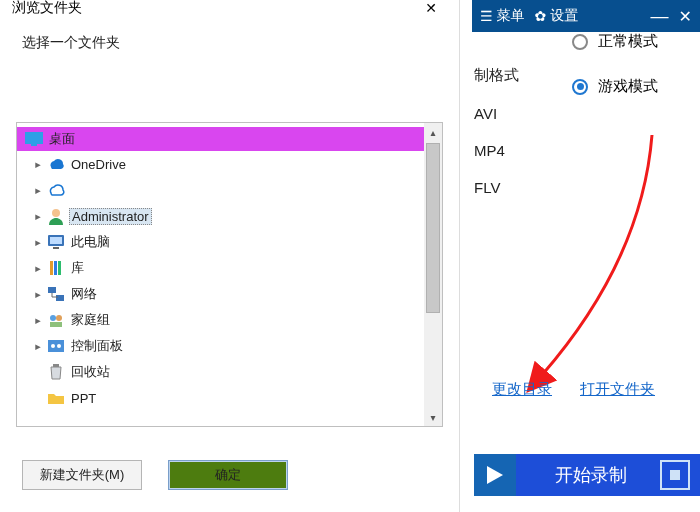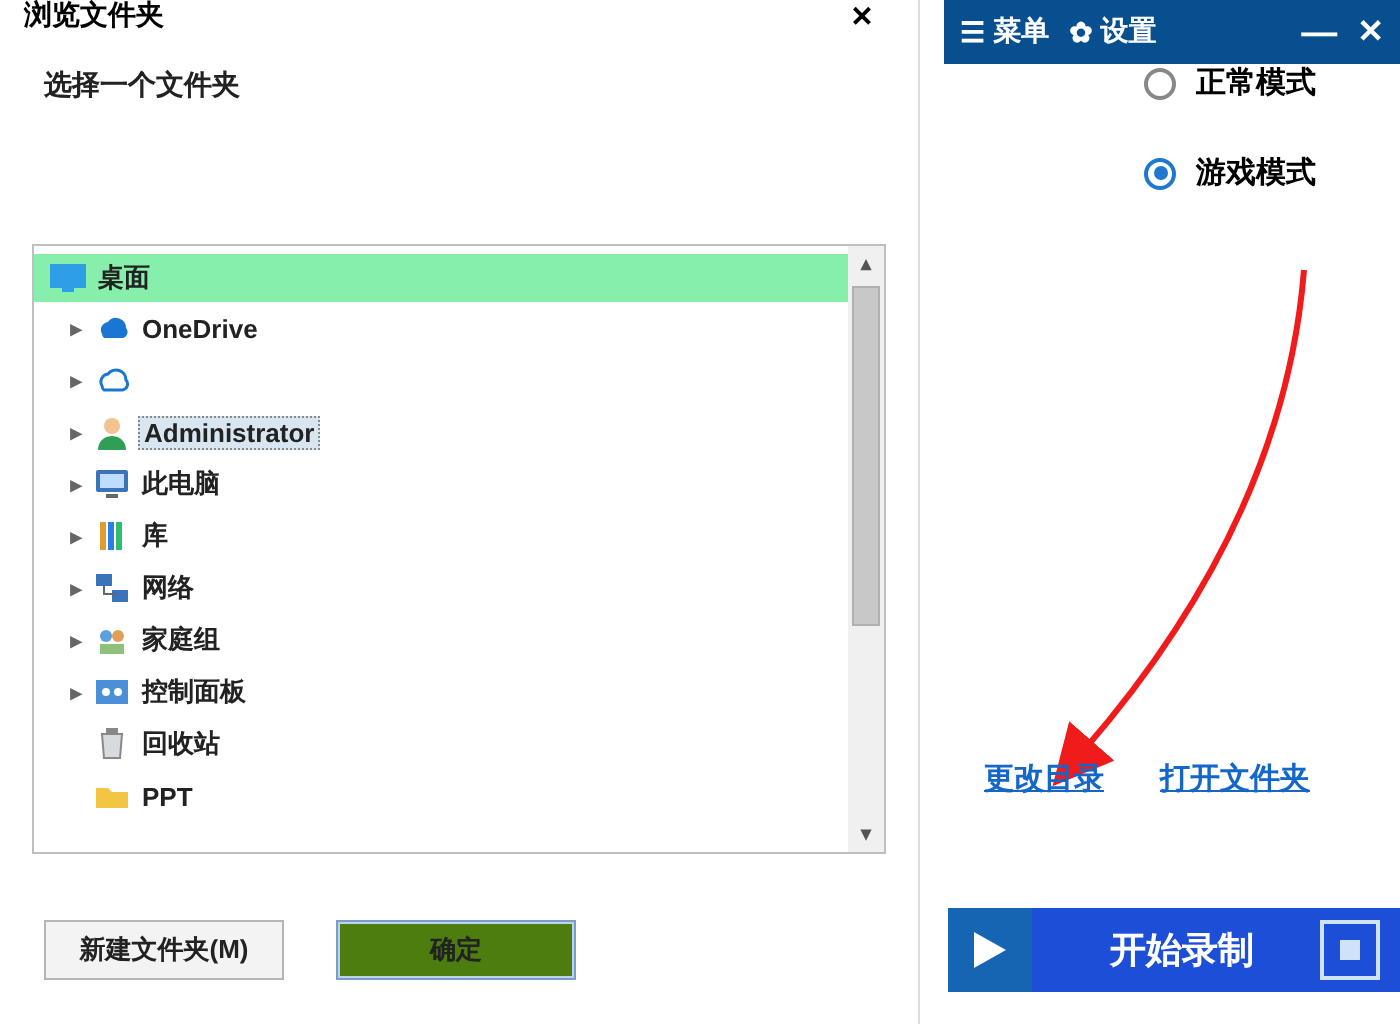--- a/index.html
+++ b/index.html
@@ -1,29 +1,29 @@
 <!DOCTYPE html>
 <html><head>
 <meta charset="utf-8">
 <style>
   * { box-sizing: border-box; margin: 0; padding: 0; }
   html, body { width: 700px; height: 512px; font-family: "Microsoft YaHei", sans-serif; font-size: 13px; overflow: hidden; background: #fff; }
-  .root { position: relative; width: 700px; height: 512px; font-weight: bold; }
+  .root { position: relative; width: 700px; height: 512px; }
 
   
   .dlg { position: absolute; left: 0; top: 0; width: 460px; height: 512px; background: #fff; border-right: 1px solid #ddd; }
   .dlg-titlebar { display: flex; align-items: center; justify-content: space-between; padding: 0 12px; height: 16px; font-size: 14px; }
   .dlg-close { width: 32px; height: 24px; display: flex; align-items: center; justify-content: center; font-size: 14px; }
   .dlg-sub { padding: 18px 22px 10px 22px; font-size: 14px; color: #222; }
   .tree-wrap { position: relative; margin: 60px 16px 0 16px; border: 1px solid #bfbfbf; height: 305px; background: #fff; }
   .tree-scroll { position: absolute; right: 0; top: 0; width: 18px; height: 100%; background: #f0f0f0; display: flex; flex-direction: column; align-items: center; }
   .scroll-btn { width: 100%; height: 18px; display: flex; align-items: center; justify-content: center; color: #555; font-size: 10px; }
   .scroll-thumb { width: 14px; height: 170px; margin-top: 2px; background: #c8c8c8; border: 1px solid #b0b0b0; }
   .tree-root { padding: 4px 0; }
-  .root-row { display: flex; align-items: center; height: 24px; padding-left: 6px; background: #86efac; }
+  .root-row { display: flex; align-items: center; height: 24px; padding-left: 6px; background: #d946ef; }
   .tree-row { display: flex; align-items: center; height: 26px; padding-left: 14px; }
   .tree-row.sel .label { background: #d8e6f2; border: 1px dotted #888; padding: 0 2px; }
   .expander { width: 14px; text-align: center; color: #666; font-size: 11px; }
   .node-icon { width: 18px; height: 18px; margin: 0 4px 0 2px; display: flex; align-items: center; justify-content: center; }
   .label { font-size: 13px; color: #222; padding: 1px 2px; }
   .dlg-buttons { position: absolute; left: 0; bottom: 0; width: 460px; padding: 12px 0px 22px 22px; display: flex; gap: 26px; }
   .btn { width: 120px; height: 30px; background: #f3f3f3; border: 1px solid #b5b5b5; display: flex; align-items: center; justify-content: center; font-size: 13px; color: #222; }
   .btn.primary { background:#4d7c0f; border:1px solid #7a9ec9; box-shadow:inset 0 0 0 1px #bcd3ee; }
 
   
@@ -198,20 +198,26 @@
       </span>
       <span class="tb-btn">
         <span>✿</span>
         <span>设置</span>
       </span>
       <span class="spacer"></span>
       <span style="font-size:18px;">—</span>
       <span style="font-size:16px;">✕</span>
     </div>
 
+    <div class="fmt-col">
+      <span>制格式</span>
+      <span class="fmt-item">AVI</span>
+      <span class="fmt-item">MP4</span>
+      <span class="fmt-item">FLV</span>
+    </div>
 
     <div class="radio-col">
       <div class="radio-row">
         <span class="radio">
             <span class="dot"></span>
           </span>
         <span>正常模式</span>
       </div>
       <div class="radio-row">
         <span class="radio checked">

